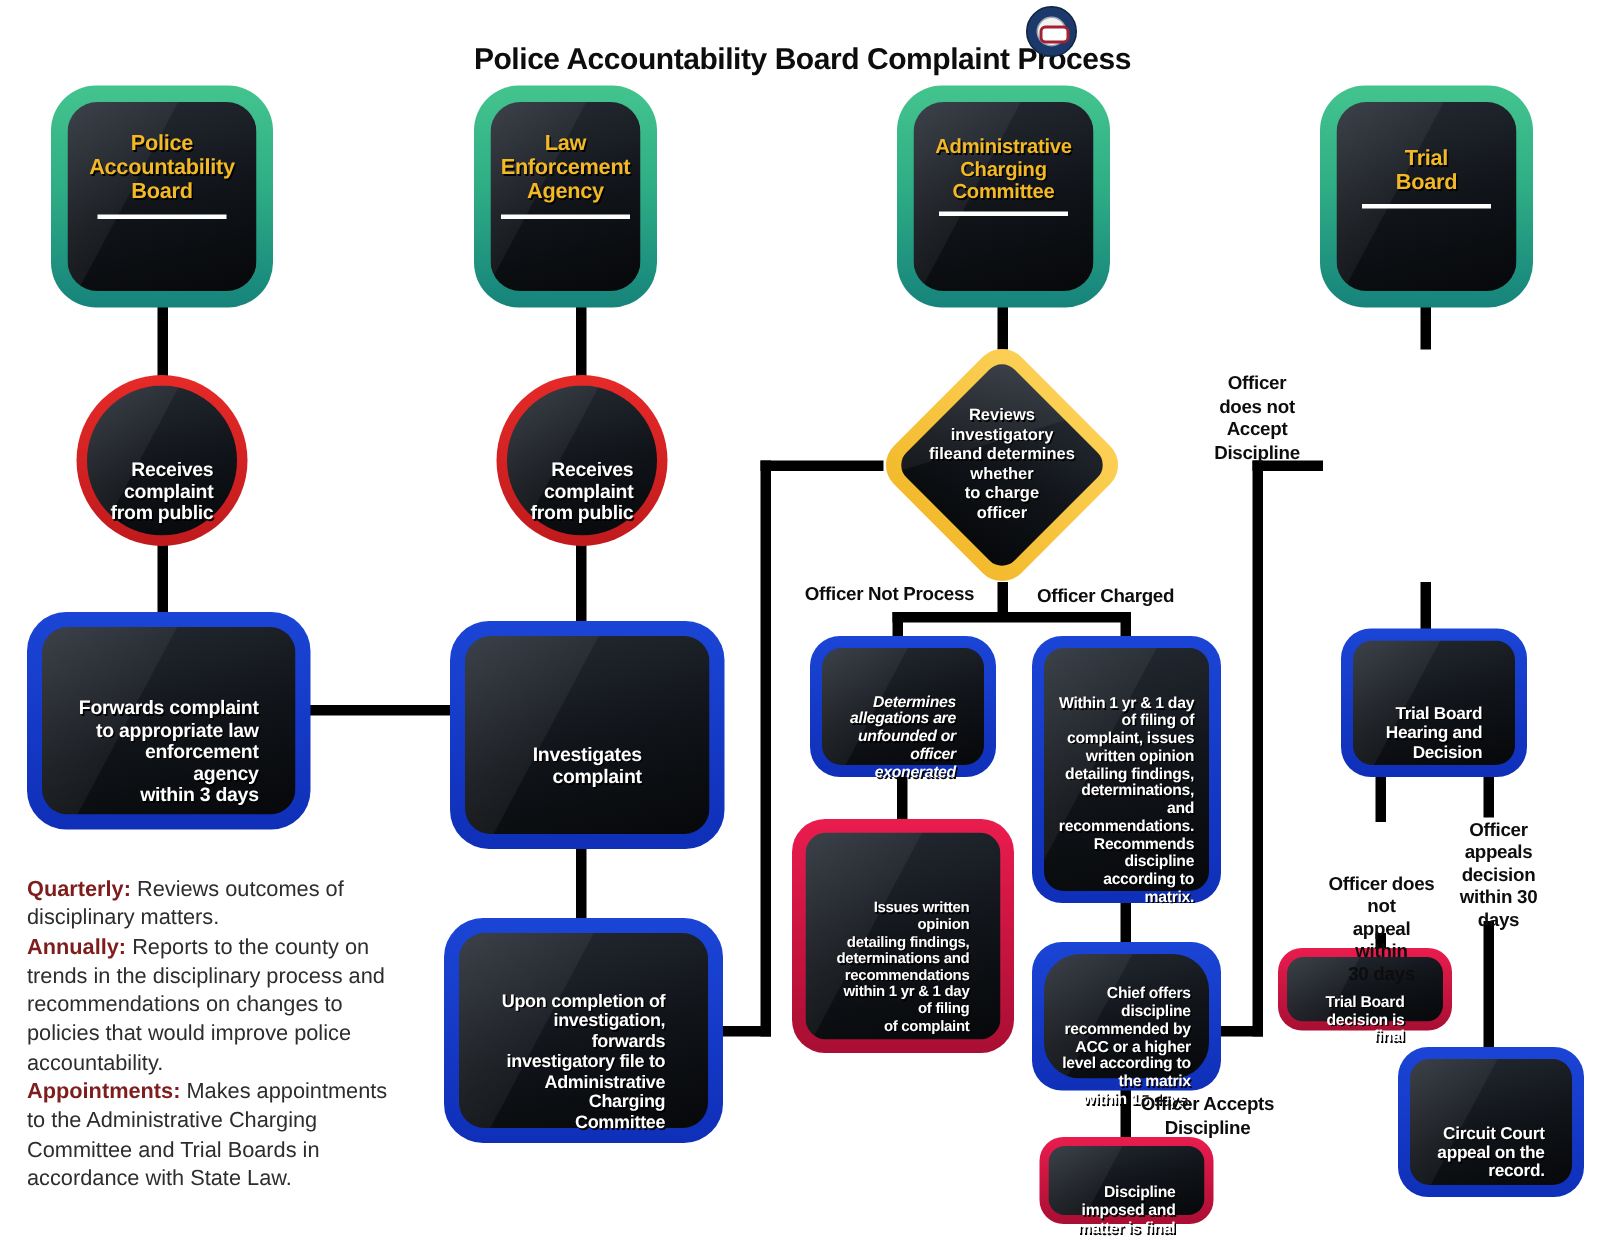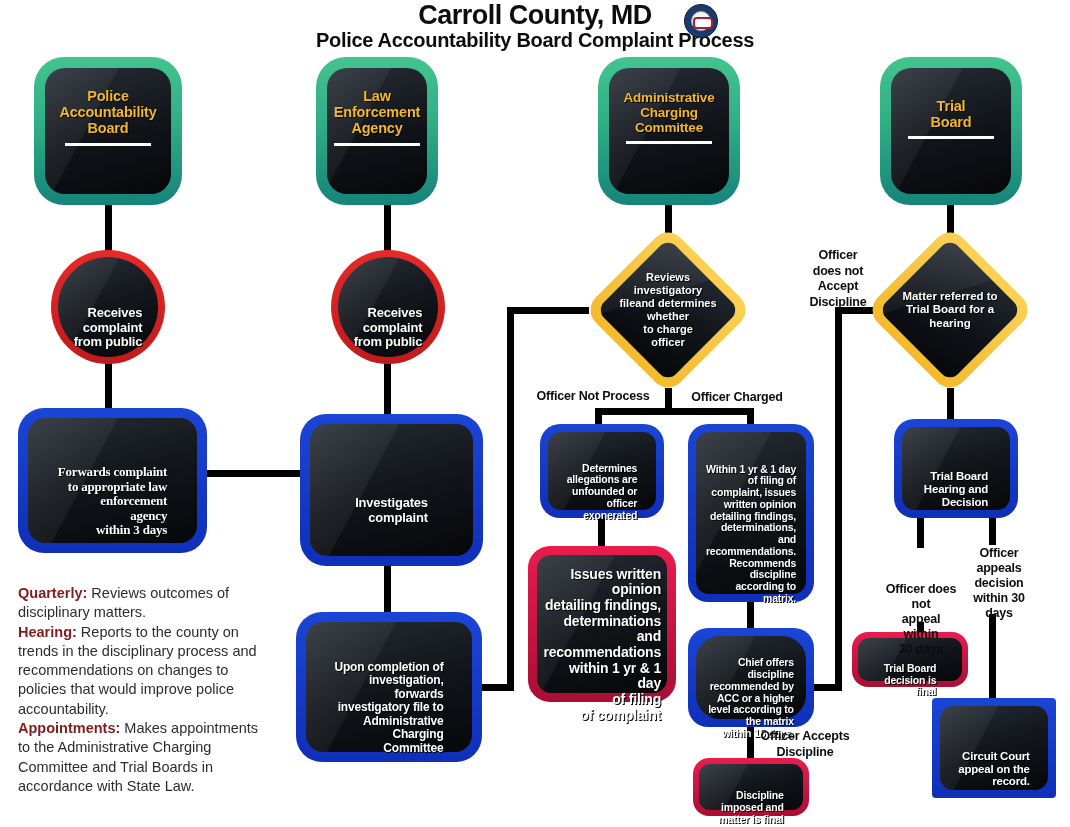--- a/index.html
+++ b/index.html
@@ -92,21 +92,20 @@
     position:absolute;left:18px;top:584px;width:248px;
     font-size:14.5px;line-height:1.33;color:#2d2d2d;
   }
   .info b{color:#7f1d1d;}
 </style>
 </head>
 <body>
 
 <div id="canvas">
 
-  <div class="title">Carroll County, MD</div>
   <div class="subtitle">Police Accountability Board Complaint Process</div>
   <div class="seal">
     <div class="mid"></div>
     <div class="core"></div>
   </div>
 
   <div class="conn" style="left:105px;top:203px;width:7px;height:52px;"></div>
   <div class="conn" style="left:105px;top:356px;width:7px;height:56px;"></div>
   <div class="conn" style="left:384px;top:203px;width:7px;height:52px;"></div>
   <div class="conn" style="left:384px;top:356px;width:7px;height:60px;"></div>
@@ -184,30 +183,24 @@
 
   <div class="dwrap" style="left:583px;top:225px;">
     <div class="dsquare"></div>
     <div class="dtext">Reviews
 investigatory
 fileand determines
 whether
 to charge
 officer</div>
   </div>
-  <div class="dwrap" style="left:865px;top:225px;">
-    <div class="dsquare"></div>
-    <div class="dtext" style="font-size:11.5px;">Matter referred to
-Trial Board for a
-hearing</div>
-  </div>
 
   <div class="bluebox" style="left:18px;top:408px;width:189px;height:145px;">
     <div class="inner">
-        <div class="ntext" style="font-size:13px;font-family:Liberation Serif, serif;">Forwards complaint
+        <div class="ntext" style="font-size:13px;">Forwards complaint
 to appropriate law
 enforcement
 agency
 within 3 days</div>
       </div>
   </div>
   <div class="bluebox" style="left:300px;top:414px;width:183px;height:152px;">
     <div class="inner">
         <div class="ntext" style="font-size:13px;">Investigates
 complaint</div>
@@ -217,21 +210,21 @@
     <div class="inner">
         <div class="ntext" style="font-size:12px;">Upon completion of
 investigation,
 forwards
 investigatory file to
 Administrative
 Charging
 Committee</div>
       </div>
   </div>
-  <div class="bluebox" style="left:540px;top:424px;width:124px;height:94px;border-radius:20px;padding:8px;">
+  <div class="bluebox" style="left:540px;top:424px;width:124px;height:94px;border-radius:20px;padding:8px;font-style:italic;">
     <div class="inner" style="border-radius:13px;">
         <div class="ntext" style="font-size:10.5px;">Determines
 allegations are
 unfounded or
 officer
 exonerated</div>
       </div>
   </div>
   <div class="bluebox" style="left:688px;top:424px;width:126px;height:178px;border-radius:20px;padding:8px;">
     <div class="inner" style="border-radius:13px;">
@@ -260,31 +253,31 @@
 within 15 days.</div>
       </div>
   </div>
   <div class="bluebox" style="left:894px;top:419px;width:124px;height:99px;border-radius:20px;padding:8px;">
     <div class="inner" style="border-radius:13px;">
         <div class="ntext" style="font-size:11.5px;">Trial Board
 Hearing and
 Decision</div>
       </div>
   </div>
-  <div class="bluebox" style="left:932px;top:698px;width:124px;height:100px;border-radius:4px;padding:8px;">
+  <div class="bluebox" style="left:932px;top:698px;width:124px;height:100px;border-radius:20px;padding:8px;">
     <div class="inner" style="border-radius:13px;">
         <div class="ntext" style="font-size:11.5px;">Circuit Court
 appeal on the
 record.</div>
       </div>
   </div>
 
   <div class="redbox" style="left:528px;top:546px;width:148px;height:156px;border-radius:22px;padding:9px;">
     <div class="inner" style="border-radius:14px;">
-        <div class="ntext" style="font-size:14px;">Issues written
+        <div class="ntext" style="font-size:10px;">Issues written
 opinion
 detailing findings,
 determinations and
 recommendations
 within 1 yr &amp; 1 day
 of filing
 of complaint</div>
       </div>
   </div>
   <div class="redbox" style="left:693px;top:758px;width:116px;height:58px;border-radius:16px;padding:6px;">
@@ -316,17 +309,17 @@
 within
 30 days</div>
   <div class="blabel" style="left:952px;top:546px;width:94px;line-height:1.2;">Officer
 appeals
 decision
 within 30
 days</div>
 
   <div class="info">
     <b>Quarterly:</b><span> Reviews outcomes of disciplinary matters.</span><br>
-    <b>Hearing:</b><span> Reports to the county on trends in the disciplinary process and recommendations on changes to policies that would improve police accountability.</span><br>
+    <b>Annually:</b><span> Reports to the county on trends in the disciplinary process and recommendations on changes to policies that would improve police accountability.</span><br>
     <b>Appointments:</b><span> Makes appointments to the Administrative Charging Committee and Trial Boards in accordance with State Law.</span>
   </div>
 
 </div>
 
 </body></html>

